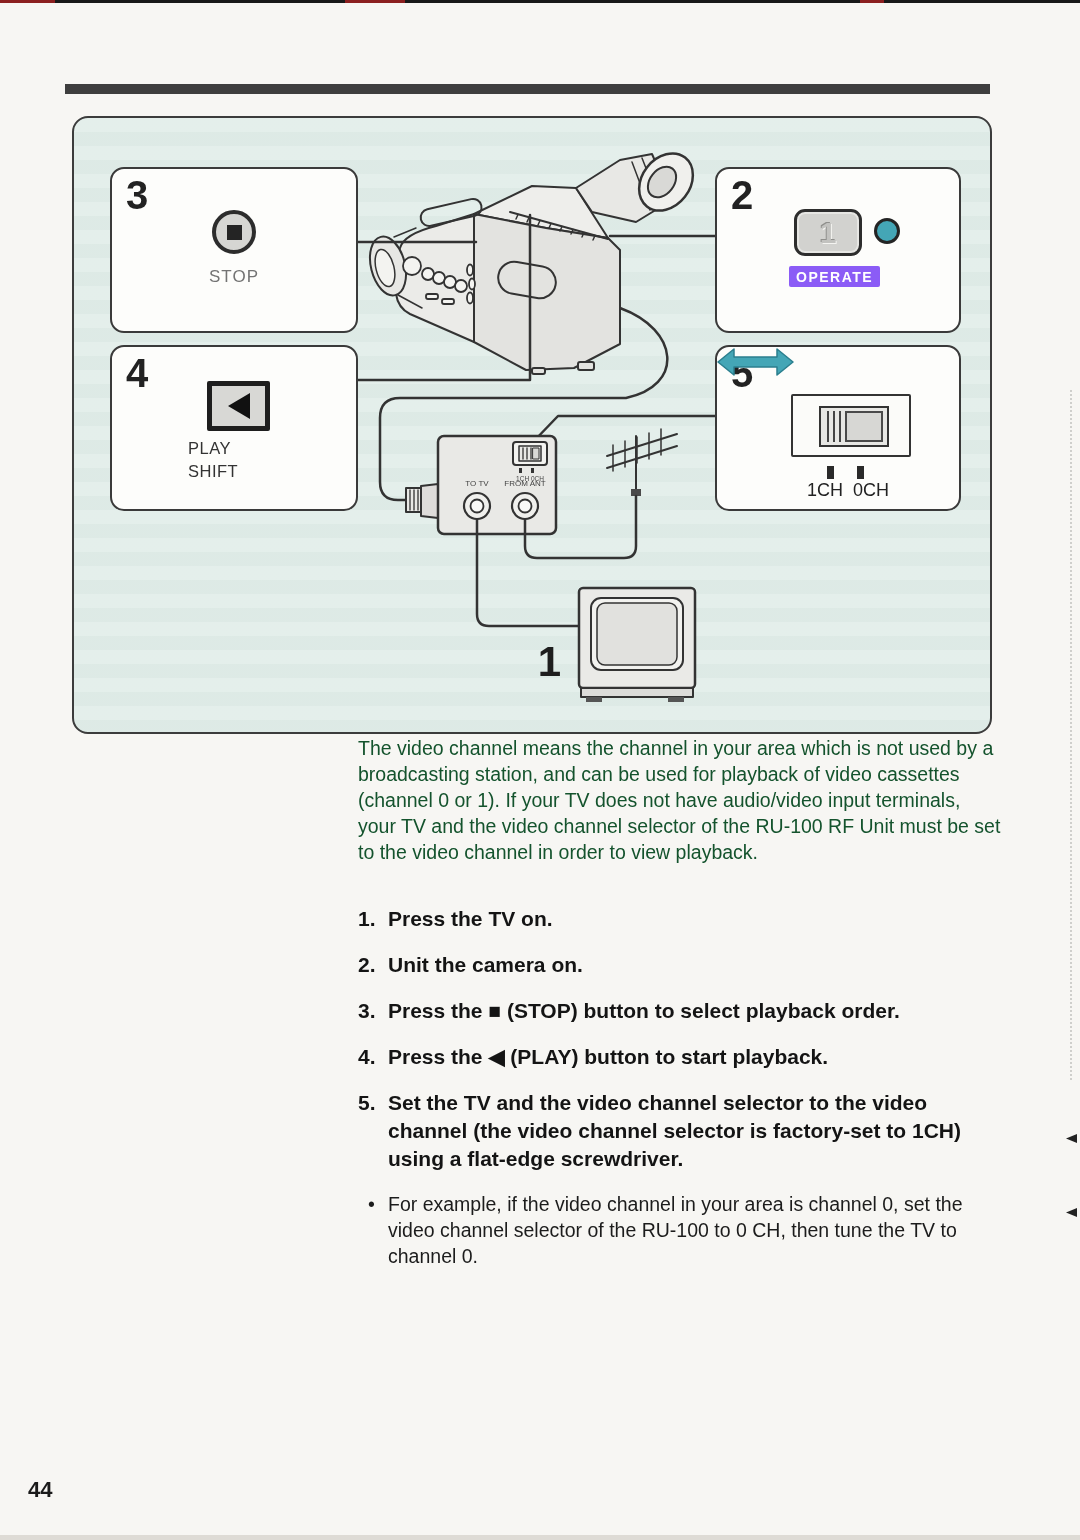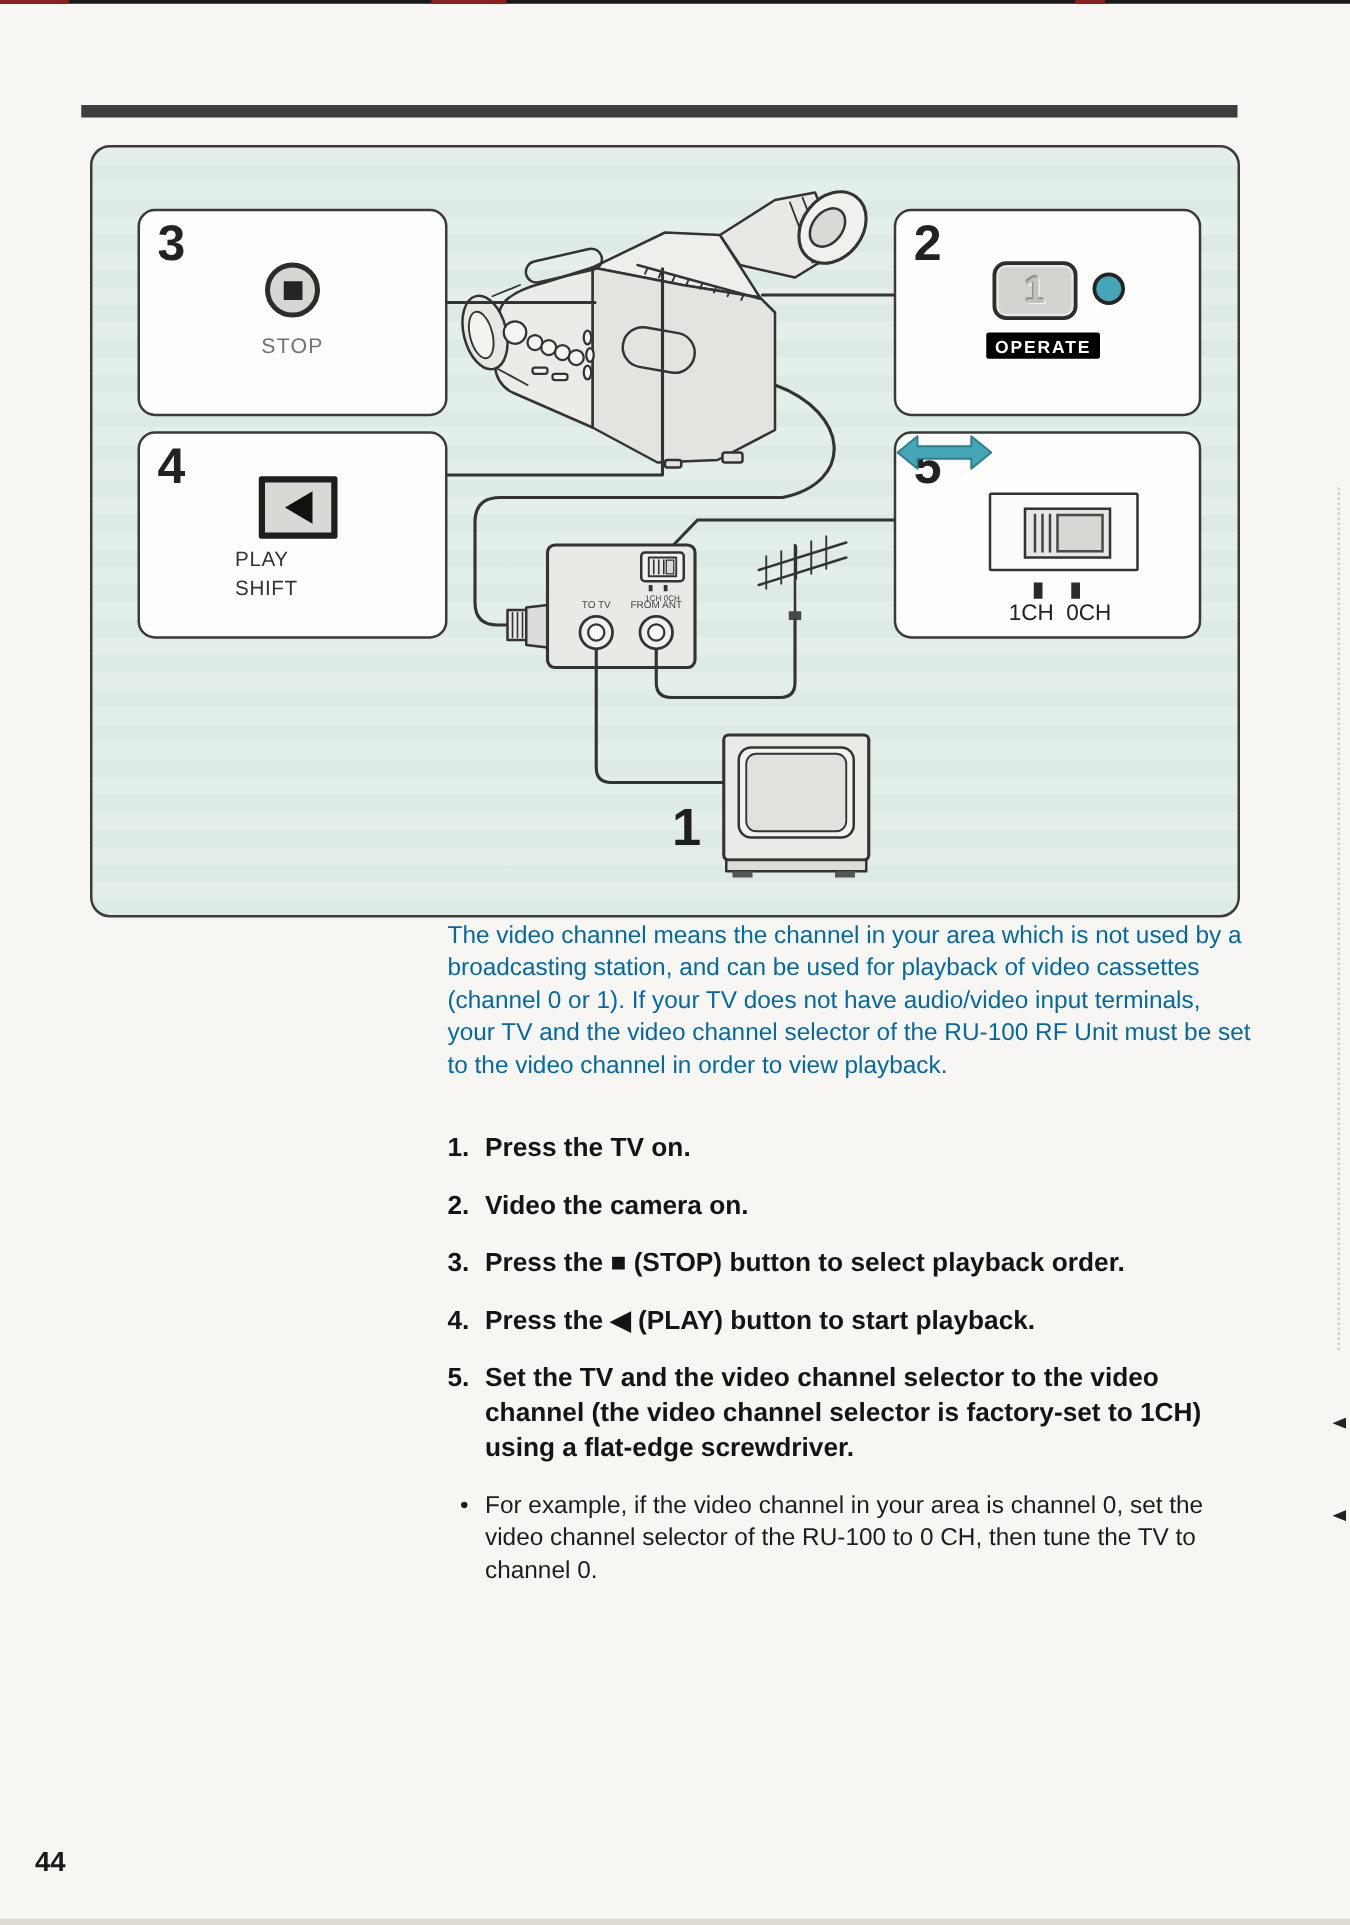--- a/index.html
+++ b/index.html
@@ -62,21 +62,21 @@
   .op-btn .digit{
     font-size:30px;font-weight:bold;color:#c2c2bf;
     text-shadow:-1px -1px 0 #8f8f8c, 1px 1px 0 #f4f4f1;
   }
   .op-lamp{
     position:absolute;left:157px;top:49px;width:26px;height:26px;border-radius:50%;
     background:#44a6b6;border:3px solid #242424;box-sizing:border-box;
   }
   .op-label{
     position:absolute;left:72px;top:97px;height:20px;padding:1px 7px 0;
-    background:#000000;color:#fff;font-size:14px;font-weight:bold;letter-spacing:1.5px;
+    background:#8b5cf6;color:#fff;font-size:14px;font-weight:bold;letter-spacing:1.5px;
     display:flex;align-items:center;border-radius:2px;
   }
 
   
   .play-btn{
     position:absolute;left:95px;top:34px;width:63px;height:50px;box-sizing:border-box;
     background:#d8d8d5;border:5px solid #1e1e1e;border-radius:2px;
     display:flex;align-items:center;justify-content:center;
   }
   .play-btn .tri{
@@ -101,21 +101,21 @@
     position:absolute;left:24px;top:3px;width:38px;height:31px;box-sizing:border-box;
     background:#d7d7d4;border:2px solid #4a4a4a;
   }
   .sel-tick{position:absolute;width:7px;height:13px;background:#2a2a2a;top:119px;}
   .sel-label{position:absolute;left:61px;top:133px;width:140px;text-align:center;
     font-size:18px;color:#222;word-spacing:5px;}
 
   
   .text-col{position:absolute;left:358px;top:735px;width:648px;}
   .text-col h1{font-size:22.5px;font-weight:bold;color:#111;margin:0 0 5px 0;letter-spacing:-.2px;}
-  .intro{font-size:19.5px;line-height:26px;margin:0;color:#0369a1;width:645px;}
+  .intro{font-size:19.5px;line-height:26px;margin:0;color:#14532d;width:645px;}
   .steps{margin-top:40px;}
   .step{display:flex;font-weight:bold;font-size:21px;line-height:28px;color:#141414;margin-bottom:18px;}
   .step .n{width:30px;flex:0 0 30px;}
   .step .t{max-width:592px;}
   .note{display:flex;font-size:19.5px;line-height:26px;color:#1c1c1c;margin-top:2px;padding-left:10px;}
   .note .b{width:20px;flex:0 0 20px;}
   .note .t{max-width:600px;}
 
   .page-num{position:absolute;left:28px;top:1477px;font-size:22px;font-weight:bold;color:#1a1a1a;}
 </style>
@@ -274,21 +274,21 @@
   <div class="text-col">
     <p class="intro">The video channel means the channel in your area which is not used by a broadcasting station, and can be used for playback of video cassettes (channel 0 or 1). If your TV does not have audio/video input terminals, your TV and the video channel selector of the RU-100 RF Unit must be set to the video channel in order to view playback.</p>
 
     <div class="steps">
       <div class="step">
         <span class="n">1.</span>
         <span class="t">Press the TV on.</span>
       </div>
       <div class="step">
         <span class="n">2.</span>
-        <span class="t">Video the camera on.</span>
+        <span class="t">Unit the camera on.</span>
       </div>
       <div class="step">
         <span class="n">3.</span>
         <span class="t">Press the ■ (STOP) button to select playback order.</span>
       </div>
       <div class="step">
         <span class="n">4.</span>
         <span class="t">Press the ◀ (PLAY) button to start playback.</span>
       </div>
       <div class="step">

